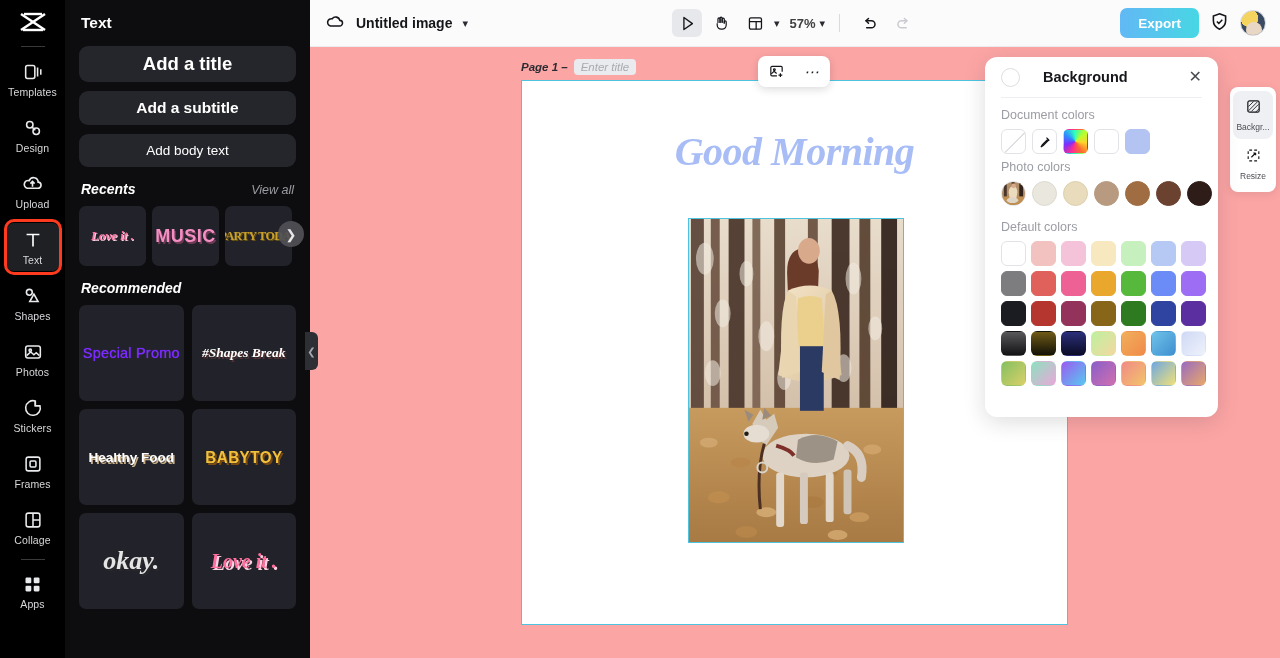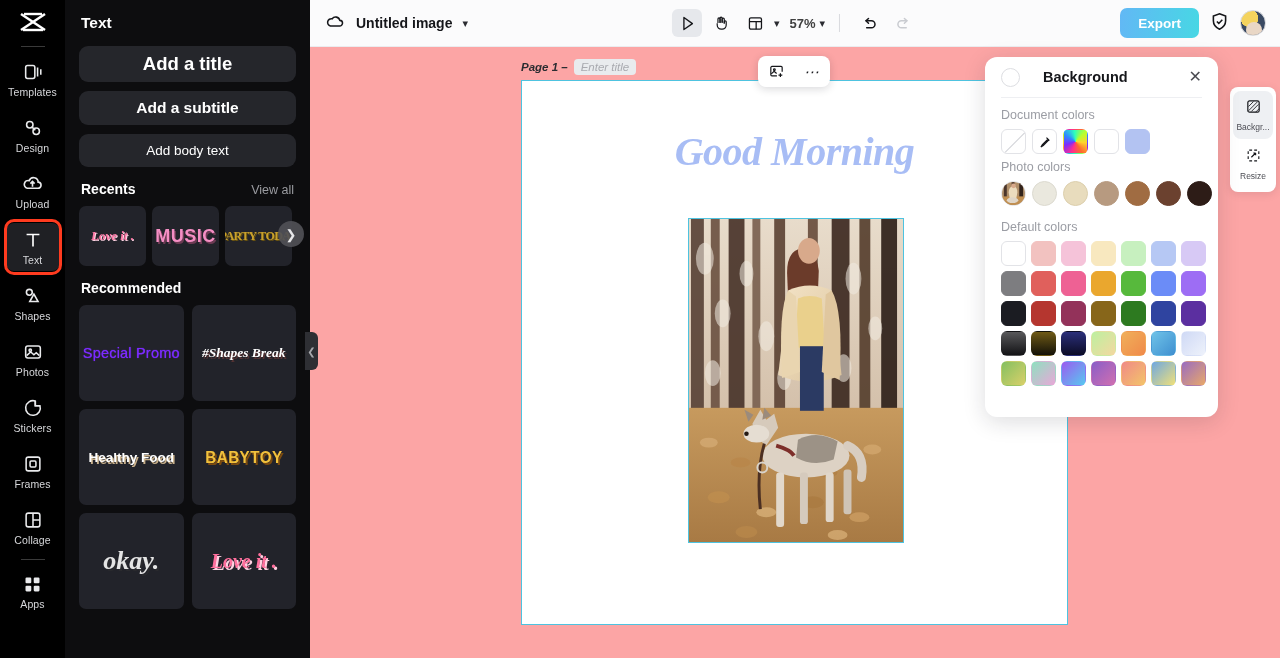--- a/index.html
+++ b/index.html
@@ -40,21 +40,21 @@
   .panel-title { color: #fff; font-size: 15.5px; font-weight: bold; margin: 4px 0 14px 2px; }
   .big-btn {
     width: 100%; border-radius: 9px; background: #25262b; color: #fff;
     display: flex; align-items: center; justify-content: center; cursor: pointer;
     margin-bottom: 9px; border: none;
   }
   .big-btn.t1 { height: 36px; font-size: 18.5px; font-weight: bold; font-family: "Liberation Sans", sans-serif; }
   .big-btn.t2 { height: 34px; font-size: 15.5px; font-weight: bold; }
   .big-btn.t3 { height: 33px; font-size: 13.5px; font-weight: normal; }
 
-  .sec-head { display:flex; align-items: baseline; justify-content: space-between; margin: 14px 2px 9px 2px; }
+  .sec-head { display:flex; align-items: baseline; justify-content: space-between; margin: 14px 2px 9px 2px; font-style: italic; }
   .sec-head .h { color:#fff; font-size: 14px; font-weight: bold; }
   .sec-head .va { color:#9a9ba0; font-size: 12.5px; cursor:pointer; }
 
   .recents { display: flex; gap: 6px; position: relative; }
   .recent-card {
     width: 67px; height: 60px; background: #22232a; border-radius: 7px;
     display:flex; align-items:center; justify-content:center; cursor:pointer; overflow:hidden;
   }
   .carousel-next {
     position:absolute; right: -8px; top: 15px; width: 26px; height: 26px; border-radius: 50%;

